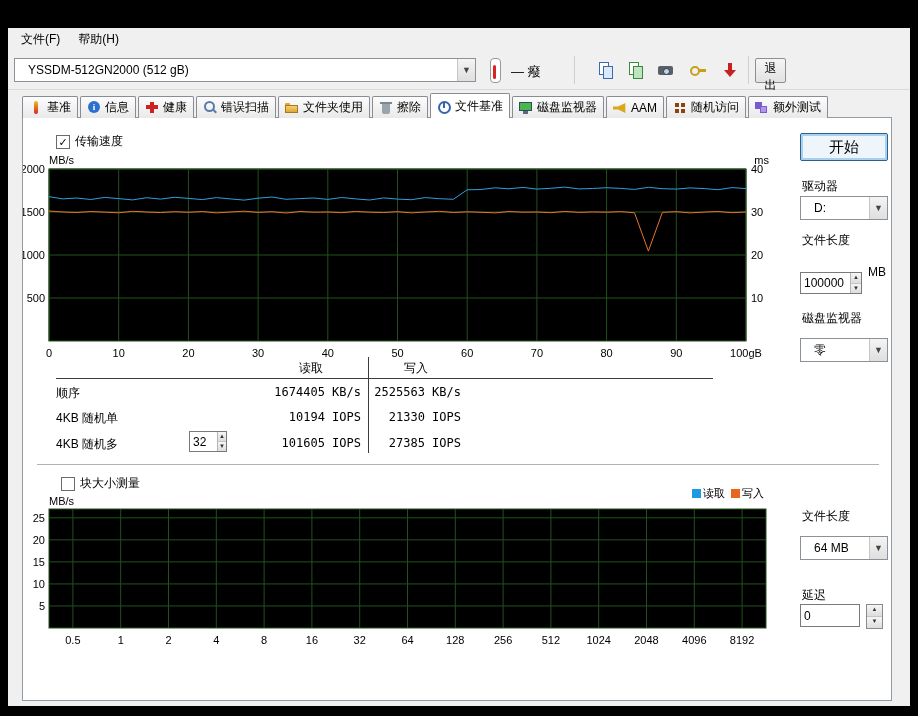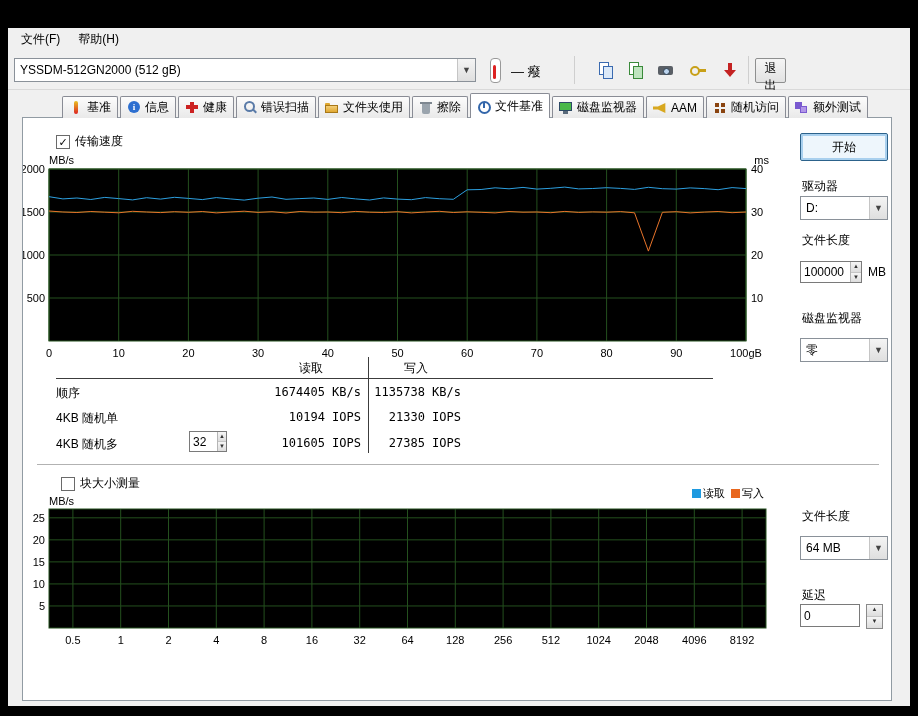--- a/index.html
+++ b/index.html
@@ -7,21 +7,21 @@
   .screen{position:relative;width:918px;height:716px;background:#000;overflow:hidden;border-radius:9px;}
   .window{position:absolute;left:8px;top:28px;width:902px;height:678px;background:#f0f0f0;}
 
   
   .menubar{position:absolute;left:0;top:0;width:100%;height:22px;display:flex;align-items:center;padding-left:4px;box-sizing:border-box;}
   .menu-item{padding:3px 9px;cursor:default;}
 
   
   .toolbar{position:absolute;left:0;top:22px;width:100%;height:40px;border-bottom:1px solid #d9d9d9;box-sizing:border-box;}
   .combo{position:absolute;height:24px;background:#fff;border:1px solid #8a9199;display:flex;align-items:center;box-sizing:border-box;cursor:default;}
-  .combo .ctext{flex:1;padding:0 5px;white-space:nowrap;overflow:hidden;}
+  .combo .ctext{flex:1;padding:0 5px;white-space:nowrap;overflow:hidden;margin-left:8px;}
   .combo .carrow{width:17px;height:100%;display:flex;align-items:center;justify-content:center;background:linear-gradient(#f4f4f4,#dfdfdf);border-left:1px solid #c5c5c5;font-size:9px;color:#444;}
   .device-combo{left:6px;top:8px;width:462px;}
 
   .thermo{position:absolute;left:482px;top:8px;width:9px;height:23px;background:#fff;border:1px solid #999;border-radius:4px;}
   .thermo::after{content:"";position:absolute;left:2px;top:6px;width:3px;height:14px;background:#d22;border-radius:2px;}
   .temp-text{position:absolute;left:503px;top:13px;font-size:13px;}
   .tsep{position:absolute;top:6px;width:1px;height:28px;background:#cfcfcf;}
   .tool-btn{position:absolute;top:7px;width:27px;height:26px;border:1px solid transparent;background:transparent;padding:0;display:flex;align-items:center;justify-content:center;cursor:default;}
   .btn{font-family:inherit;font-size:12px;background:linear-gradient(#f5f5f5,#e2e2e2);border:1px solid #8e8f8f;border-radius:2px;cursor:default;}
   .exit-btn{position:absolute;left:747px;top:8px;width:31px;height:25px;}
@@ -33,21 +33,21 @@
   .i-copyimg::before{content:"";position:absolute;left:1px;top:0;width:8px;height:11px;background:#fff;border:1px solid #3a8a3a;}
   .i-copyimg::after{content:"";position:absolute;left:5px;top:4px;width:8px;height:11px;background:#bfe4bf;border:1px solid #3a8a3a;}
   .i-camera::before{content:"";position:absolute;left:0;top:4px;width:15px;height:9px;background:#5a5f66;border-radius:2px;}
   .i-camera::after{content:"";position:absolute;left:5px;top:6px;width:5px;height:5px;background:#bcd4ee;border:1px solid #2c3e50;border-radius:50%;}
   .i-key::before{content:"";position:absolute;left:0;top:4px;width:6px;height:6px;border:2px solid #c8a018;border-radius:50%;}
   .i-key::after{content:"";position:absolute;left:9px;top:7px;width:7px;height:3px;background:#c8a018;}
   .i-down::before{content:"";position:absolute;left:6px;top:1px;width:4px;height:7px;background:#c42222;}
   .i-down::after{content:"";position:absolute;left:2px;top:8px;border-left:6px solid transparent;border-right:6px solid transparent;border-top:7px solid #c42222;}
 
   
-  .tabbar{position:absolute;left:14px;top:66px;height:24px;display:flex;align-items:flex-end;z-index:3;margin-left:40px;}
+  .tabbar{position:absolute;left:14px;top:66px;height:24px;display:flex;align-items:flex-end;z-index:3;}
   .tab{height:21px;padding:0 6px;display:flex;align-items:center;background:linear-gradient(#fcfcfc,#e9e9e9);border:1px solid #898c95;border-bottom:none;border-radius:2px 2px 0 0;margin-right:2px;white-space:nowrap;cursor:default;}
   .tab.active{height:24px;background:#fff;text-align:center;}
   .ti{position:relative;width:14px;height:13px;display:inline-block;margin-right:4px;}
   .ti-bench::before{content:"";position:absolute;left:5px;top:0;width:4px;height:13px;background:linear-gradient(#e8c020,#d22);border-radius:2px;}
   .ti-info::before{content:"i";position:absolute;left:1px;top:0;width:12px;height:12px;background:#2d6fd0;color:#fff;border-radius:50%;font:bold 9px/12px "Liberation Serif",serif;text-align:center;}
   .ti-health::before{content:"";position:absolute;left:5px;top:1px;width:4px;height:11px;background:#cc2222;}
   .ti-health::after{content:"";position:absolute;left:1px;top:4px;width:12px;height:4px;background:#cc2222;}
   .ti-scan::before{content:"";position:absolute;left:1px;top:0;width:7px;height:7px;border:2px solid #5a7ba8;border-radius:50%;}
   .ti-scan::after{content:"";position:absolute;left:9px;top:9px;width:5px;height:2px;background:#5a7ba8;transform:rotate(45deg);}
   .ti-folder::before{content:"";position:absolute;left:0;top:2px;width:5px;height:3px;background:#e0a830;border-radius:1px 1px 0 0;}
@@ -81,21 +81,21 @@
   
   .spinbox{display:flex;border:1px solid #7a7a7a;background:#fff;height:22px;box-sizing:border-box;align-items:stretch;}
   .spinbox input{border:none;outline:none;font:12px "Liberation Sans",sans-serif;padding:0 3px;width:100%;min-width:0;}
   .ud{width:14px;display:flex;flex-direction:column;border-left:1px solid #b5b5b5;}
   .ud span{flex:1;font-size:6px;line-height:9px;text-align:center;background:linear-gradient(#f6f6f6,#ddd);border-bottom:1px solid #c5c5c5;color:#333;cursor:default;}
   .ud span:last-child{border-bottom:none;}
   .plaininput{border:1px solid #7a7a7a;background:#fff;font:12px "Liberation Sans",sans-serif;padding:0 3px;box-sizing:border-box;outline:none;}
   .ud-free{border:1px solid #8a8a8a;background:#f0f0f0;}
 
   
-  .start-btn{position:absolute;left:777px;top:15px;width:88px;height:28px;background:#eef6fc;border:1px solid #2c628b;box-shadow:inset 0 0 0 2px #a9d0ee;border-radius:2px;font-family:inherit;font-size:12px;cursor:default;}
+  .start-btn{position:absolute;left:777px;top:15px;width:88px;height:28px;background:#eef6fc;border:1px solid #2c628b;box-shadow:inset 0 0 0 2px #a9d0ee;border-radius:2px;font-family:inherit;font-size:15px;cursor:default;}
   .rlab{position:absolute;white-space:nowrap;}
 
   .legend{position:absolute;display:flex;align-items:center;gap:6px;font-size:11px;}
   .lg-sq{width:9px;height:9px;display:inline-block;margin-right:2px;vertical-align:-1px;}
 </style>
 </head>
 <body>
 
 <div class="screen">
   <div class="window">
@@ -242,21 +242,21 @@
         <input value="32" style="">
         <span class="ud">
             <span>▲</span>
             <span>▼</span>
           </span>
       </div>
 
       <div class="abs rval" style="left:178px;top:267px;width:160px">1674405 KB/s</div>
       <div class="abs rval" style="left:178px;top:292px;width:160px">10194 IOPS</div>
       <div class="abs rval" style="left:178px;top:318px;width:160px">101605 IOPS</div>
-      <div class="abs rval" style="left:350px;top:267px;width:88px">1135738 KB/s</div>
+      <div class="abs rval" style="left:350px;top:267px;width:88px">2525563 KB/s</div>
       <div class="abs rval" style="left:350px;top:292px;width:88px">21330 IOPS</div>
       <div class="abs rval" style="left:350px;top:318px;width:88px">27385 IOPS</div>
 
       <div class="groove abs" style="left:14px;top:346px;width:842px"></div>
 
       <div class="cbrow abs" style="left:38px;top:357px">
         <span class="cb"></span>
         <span>块大小测量</span>
       </div>
 
@@ -313,21 +313,21 @@
 
       <button class="start-btn">开始</button>
 
       <div class="rlab" style="left:779px;top:60px">驱动器</div>
       <div class="combo" style="left:777px;top:78px;width:88px">
         <span class="ctext">D:</span>
         <span class="carrow">▼</span>
       </div>
 
       <div class="rlab" style="left:779px;top:114px">文件长度</div>
-      <div class="spinbox abs" style="left:777px;top:143px;width:62px">
+      <div class="spinbox abs" style="left:777px;top:154px;width:62px">
         <input value="100000" style="">
         <span class="ud">
             <span>▲</span>
             <span>▼</span>
           </span>
       </div>
       <div class="rlab" style="left:845px;top:147px">MB</div>
 
       <div class="rlab" style="left:779px;top:192px">磁盘监视器</div>
       <div class="combo" style="left:777px;top:220px;width:88px">

